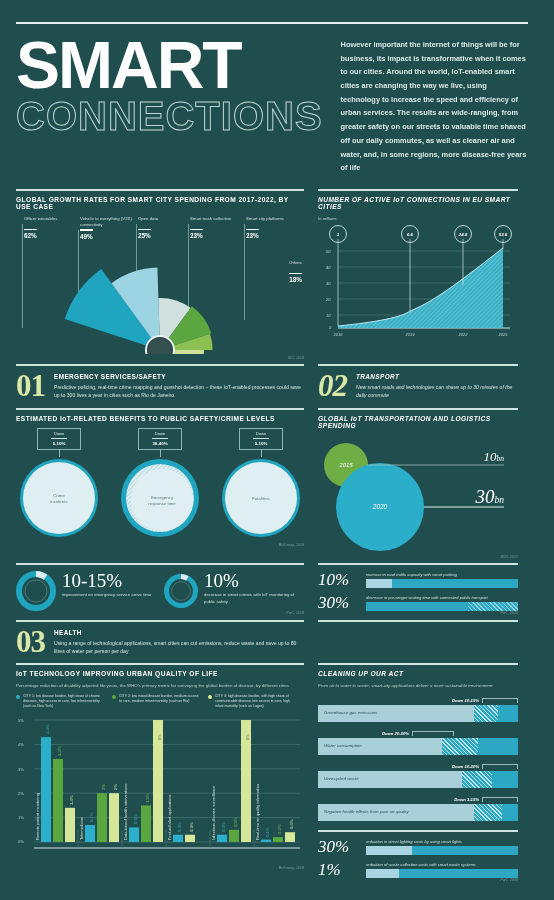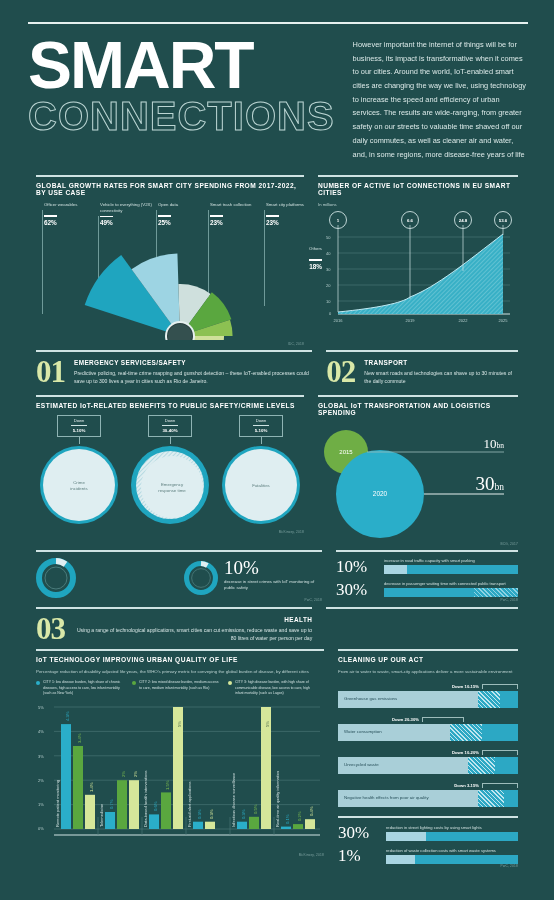--- a/index.html
+++ b/index.html
@@ -6,45 +6,45 @@
   body{
     width:554px;height:900px;overflow:hidden;
     background:#1e4a4a;
     font-family:"Liberation Sans", sans-serif;
     color:#ffffff;
     -webkit-font-smoothing:antialiased;
   }
   .page{position:relative;width:554px;height:900px;background:#204d4d;}
 
   
-  .header{padding:22px 26px 0 28px;}
+  .header{padding:22px 26px 0 16px;}
   .hdr-top-rule{height:2px;background:#e6f0ef;margin-bottom:8px;}
   .hdr-cols{display:flex;gap:18px;}
   .hdr-left{flex:0 0 300px;}
   .title-smart{
     font-size:66px;line-height:.88;font-weight:bold;letter-spacing:-2px;
     color:#ffffff;font-family:"Liberation Sans",sans-serif;margin:4px 0 0 0;
   }
   .title-conn{
     font-size:40px;line-height:1;letter-spacing:1px;font-weight:bold;
     color:transparent;-webkit-text-stroke:1px #bcd6d4;
     margin:2px 0 0 0;
   }
-  .hdr-right{flex:1;padding-top:6px;}
+  .hdr-right{flex:1;padding-top:6px;font-weight:bold;}
   .intro{font-size:7.4px;line-height:1.85;color:#dbe9e8;}
 
   
   .sec-rule{height:2px;background:#cfe3e3;margin-bottom:5px;}
   .sec-title{font-size:6.6px;font-weight:bold;letter-spacing:.45px;color:#ffffff;margin-bottom:6px;}
   .sub-note{font-size:4.4px;color:#bcd3d2;line-height:1.5;}
 
   
-  .cols{display:flex;gap:14px;padding:0 36px;margin-top:10px;}
+  .cols{display:flex;gap:14px;padding:0 16px;margin-top:10px;}
   .colL{width:288px;}
-  .colR{width:200px;}
+  .colR{width:200px;font-style:italic;}
 
   
   .fanwrap{position:relative;height:140px;}
   .fan-labels{position:relative;height:34px;}
   .flab{position:absolute;top:0;width:58px;}
   .flab .nm{font-size:4.3px;color:#cfe0df;line-height:1.35;min-height:11px;}
   .flab .ln{width:13px;height:1.5px;background:#fff;margin:2px 0 2px 0;}
   .flab .pc{font-size:6.4px;font-weight:bold;color:#ffffff;}
   .leader{position:absolute;width:1px;background:#6f9a99;}
   .fansvg{position:absolute;left:0;top:26px;}
@@ -373,20 +373,24 @@
 
     <div class="colL">
       <div class="sec-rule"></div>
       <div class="donutrow">
         <div class="donutitem">
           <svg width="40" height="40" viewBox="0 0 40 40">
             <circle cx="20" cy="20" r="17" fill="none" stroke="#1fa5bf" stroke-width="6"></circle>
             <path d="M20,3 A17,17 0 0,1 29.5,6.2" fill="none" stroke="#dfeef1" stroke-width="6"></path>
             <circle cx="20" cy="20" r="11" fill="none" stroke="#4a7b7b" stroke-width="1"></circle>
           </svg>
+          <div>
+            <div class="dbig">10-15%</div>
+            <div class="dtxt">improvement on emergency service arrive time</div>
+          </div>
         </div>
         <div class="donutitem">
           <svg width="40" height="40" viewBox="0 0 40 40">
             <circle cx="20" cy="20" r="17" fill="none" stroke="#1fa5bf" stroke-width="6"></circle>
             <path d="M20,3 A17,17 0 0,1 27.5,5.3" fill="none" stroke="#dfeef1" stroke-width="6"></path>
             <circle cx="20" cy="20" r="11" fill="none" stroke="#4a7b7b" stroke-width="1"></circle>
           </svg>
           <div>
             <div class="dbig">10%</div>
             <div class="dtxt">decrease in street crimes with IoT monitoring of public safety</div>
@@ -413,21 +417,21 @@
           <div class="pctlbl">decrease in passenger waiting time with connected public transport</div>
           <div class="track">
             <div class="hatch" style="left:67%;right:0;"></div>
           </div>
         </div>
       </div>
       <div class="src">PwC, 2018</div>
     </div>
   </div>
 
-  <div class="cols" style="margin-top:5px;text-align:right;">
+  <div class="cols" style="margin-top:5px;">
     <div class="colL">
       <div class="sec-rule"></div>
       <div class="numblock">
         <div class="bignum">03</div>
         <div>
           <div class="nb-t">HEALTH</div>
           <div class="nb-d">Using a range of technological applications, smart cities can cut emissions, reduce waste and save up to 80 litres of water per person per day</div>
         </div>
       </div>
     </div>

